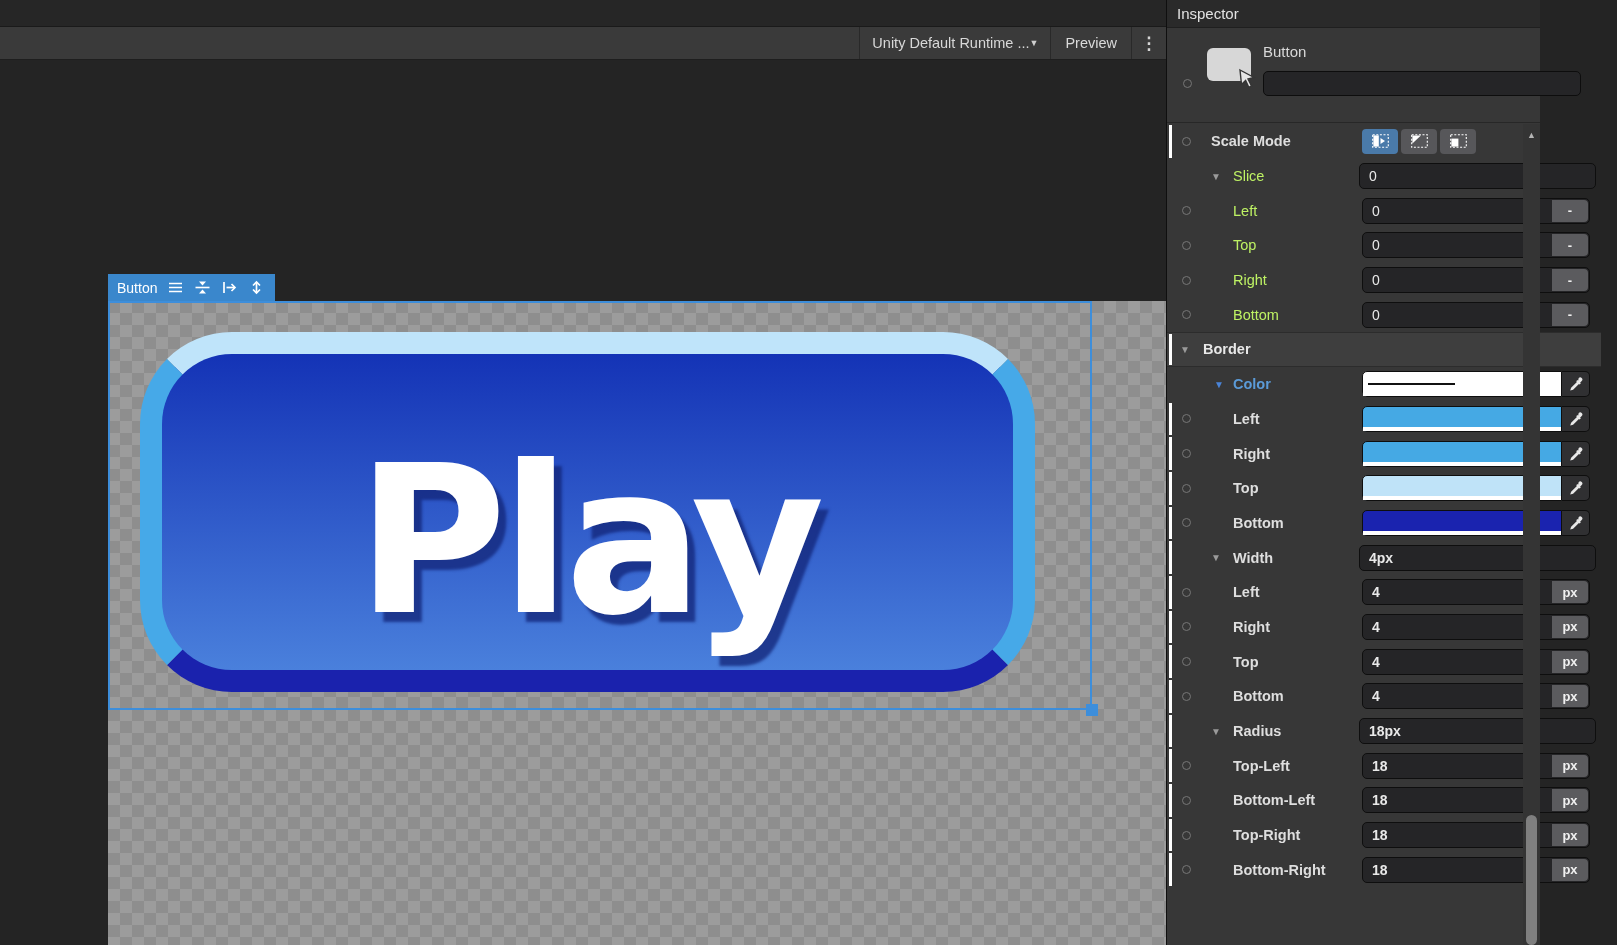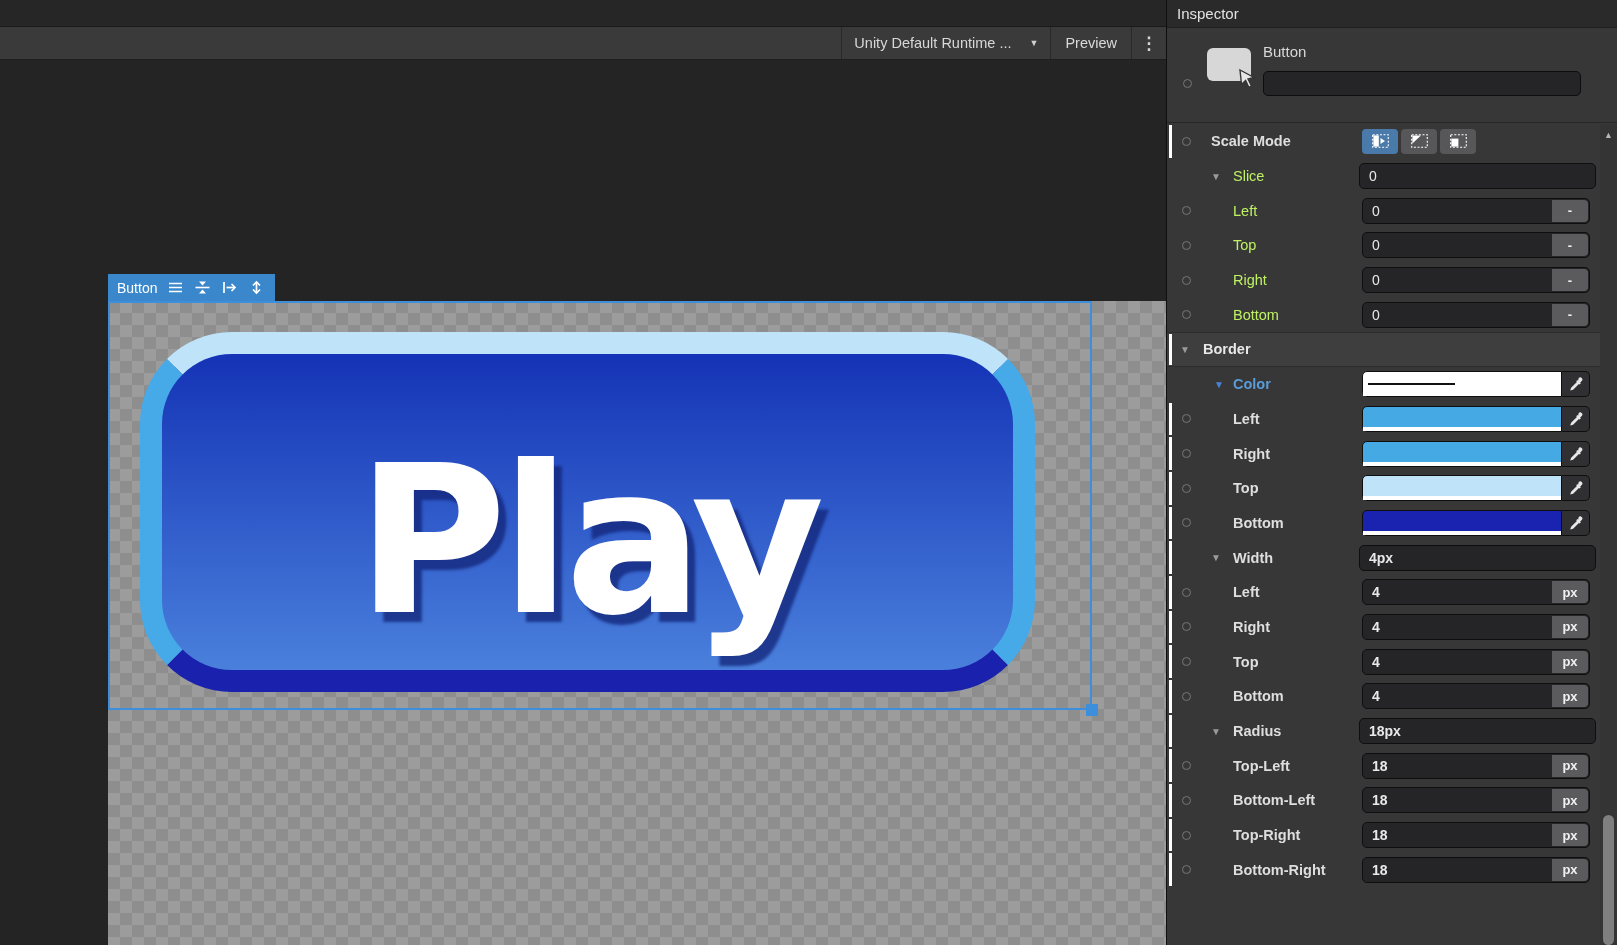--- a/index.html
+++ b/index.html
@@ -6,21 +6,21 @@
   html,body { width:1617px; height:945px; overflow:hidden; background:#242424;
               font-family:"Liberation Sans", sans-serif; }
 
   
   #canvas-pane { position:absolute; left:0; top:0; width:1166px; height:945px; background:#242424; }
   .topstrip { position:absolute; left:0; top:0; width:1166px; height:27px; background:#262626; border-bottom:1px solid #1a1a1a; }
   .toolbar  { position:absolute; left:0; top:27px; width:1166px; height:33px; background:#3a3a3a;
               border-bottom:1px solid #1e1e1e; display:flex; align-items:stretch; }
   .tb-spacer { flex:1; }
   .tb-sep { width:1px; background:#292929; }
-  .tb-dd { display:flex; align-items:center; gap:18px; padding:8px 12px; color:#d8d8d8; font-size:14.5px; cursor:default; }
+  .tb-dd { display:flex; align-items:center; gap:0; padding:8px 12px; color:#d8d8d8; font-size:14.5px; cursor:default; }
   .tb-dd .caret { font-size:9px; color:#cfcfcf; }
   .tb-btn { display:flex; align-items:center; padding:0 14px; color:#dadada; font-size:14.5px; }
   .tb-kebab { width:34px; display:flex; align-items:center; justify-content:center; color:#d5d5d5;
               font-size:17px; font-weight:bold; letter-spacing:0; }
 
   .doc { position:absolute; left:108px; top:301px; width:1058px; height:644px;
          background-color:#959595;
          background-image:conic-gradient(#9c9c9c 0 25%, #8e8e8e 0 50%, #9c9c9c 0 75%, #8e8e8e 0);
          background-size:24px 24px; }
 
@@ -35,21 +35,21 @@
 
   .play-button { position:absolute; left:140px; top:332px; width:895px; height:360px;
                  border:22px solid #46a9e8; border-radius:92px;
                  border-top-color:#bfe4fa; border-bottom-color:#1a22ad;
                  display:flex; align-items:flex-end; justify-content:center; }
   .play-text { font-family:"DejaVu Sans", sans-serif; font-weight:bold; font-size:205px;
                letter-spacing:-6px; color:#ffffff; line-height:1; padding-bottom:26px;
                text-shadow:8px 10px 3px rgba(19,38,122,0.78); }
 
   
-  #inspector { position:absolute; left:1166px; top:0; width:451px; height:945px;
+  #inspector { position:absolute; left:1166px; top:0; width:374px; height:945px;
                background:#373737; border-left:1px solid #0f0f0f; }
   .insp-titlebar { height:28px; background:#2a2a2a; border-bottom:1px solid #1f1f1f;
                    display:flex; align-items:center; padding-left:10px;
                    color:#e2e2e2; font-size:15px; }
   .insp-header { position:relative; height:95px; border-bottom:1px solid #272727; }
   .elem-icon { position:absolute; left:40px; top:20px; width:44px; height:33px;
                background:#d7d7d7; border-radius:6px; }
   .elem-icon svg { position:absolute; right:-8px; bottom:-9px; }
   .elem-type { position:absolute; left:96px; top:15px; color:#d8d8d8; font-size:15px; }
   .name-field { position:absolute; left:96px; top:43px; width:318px; height:25px;

